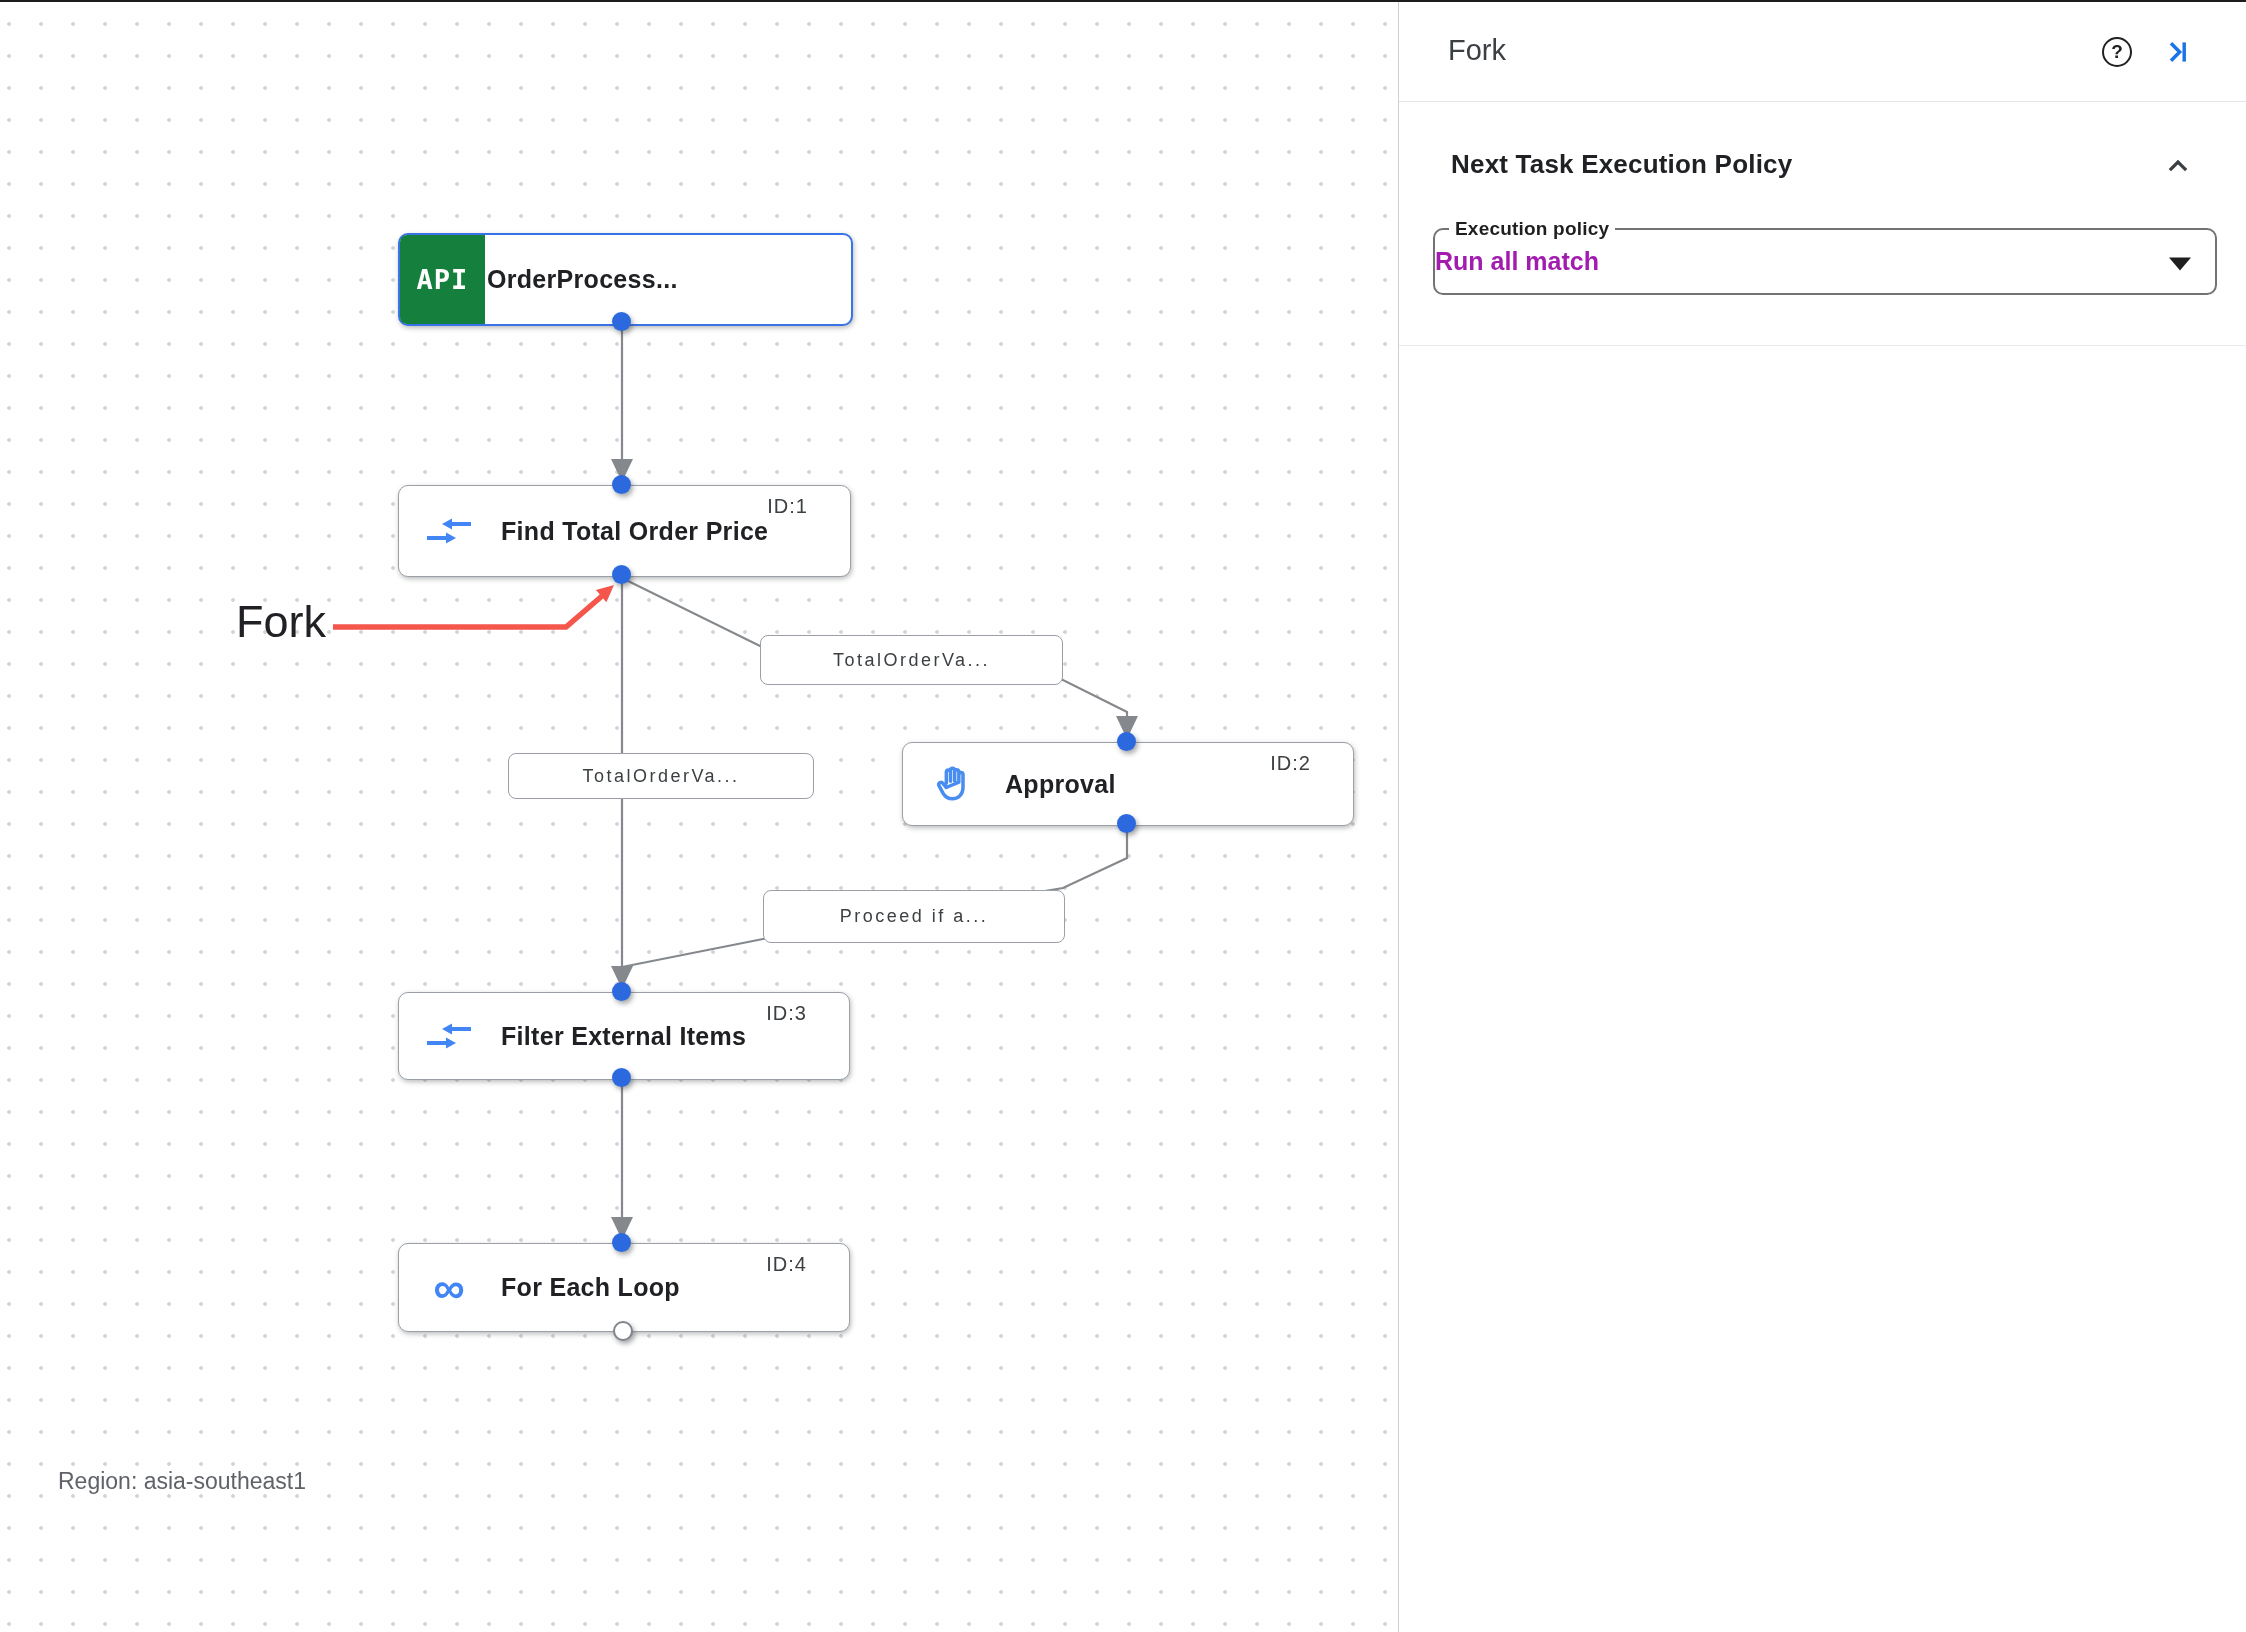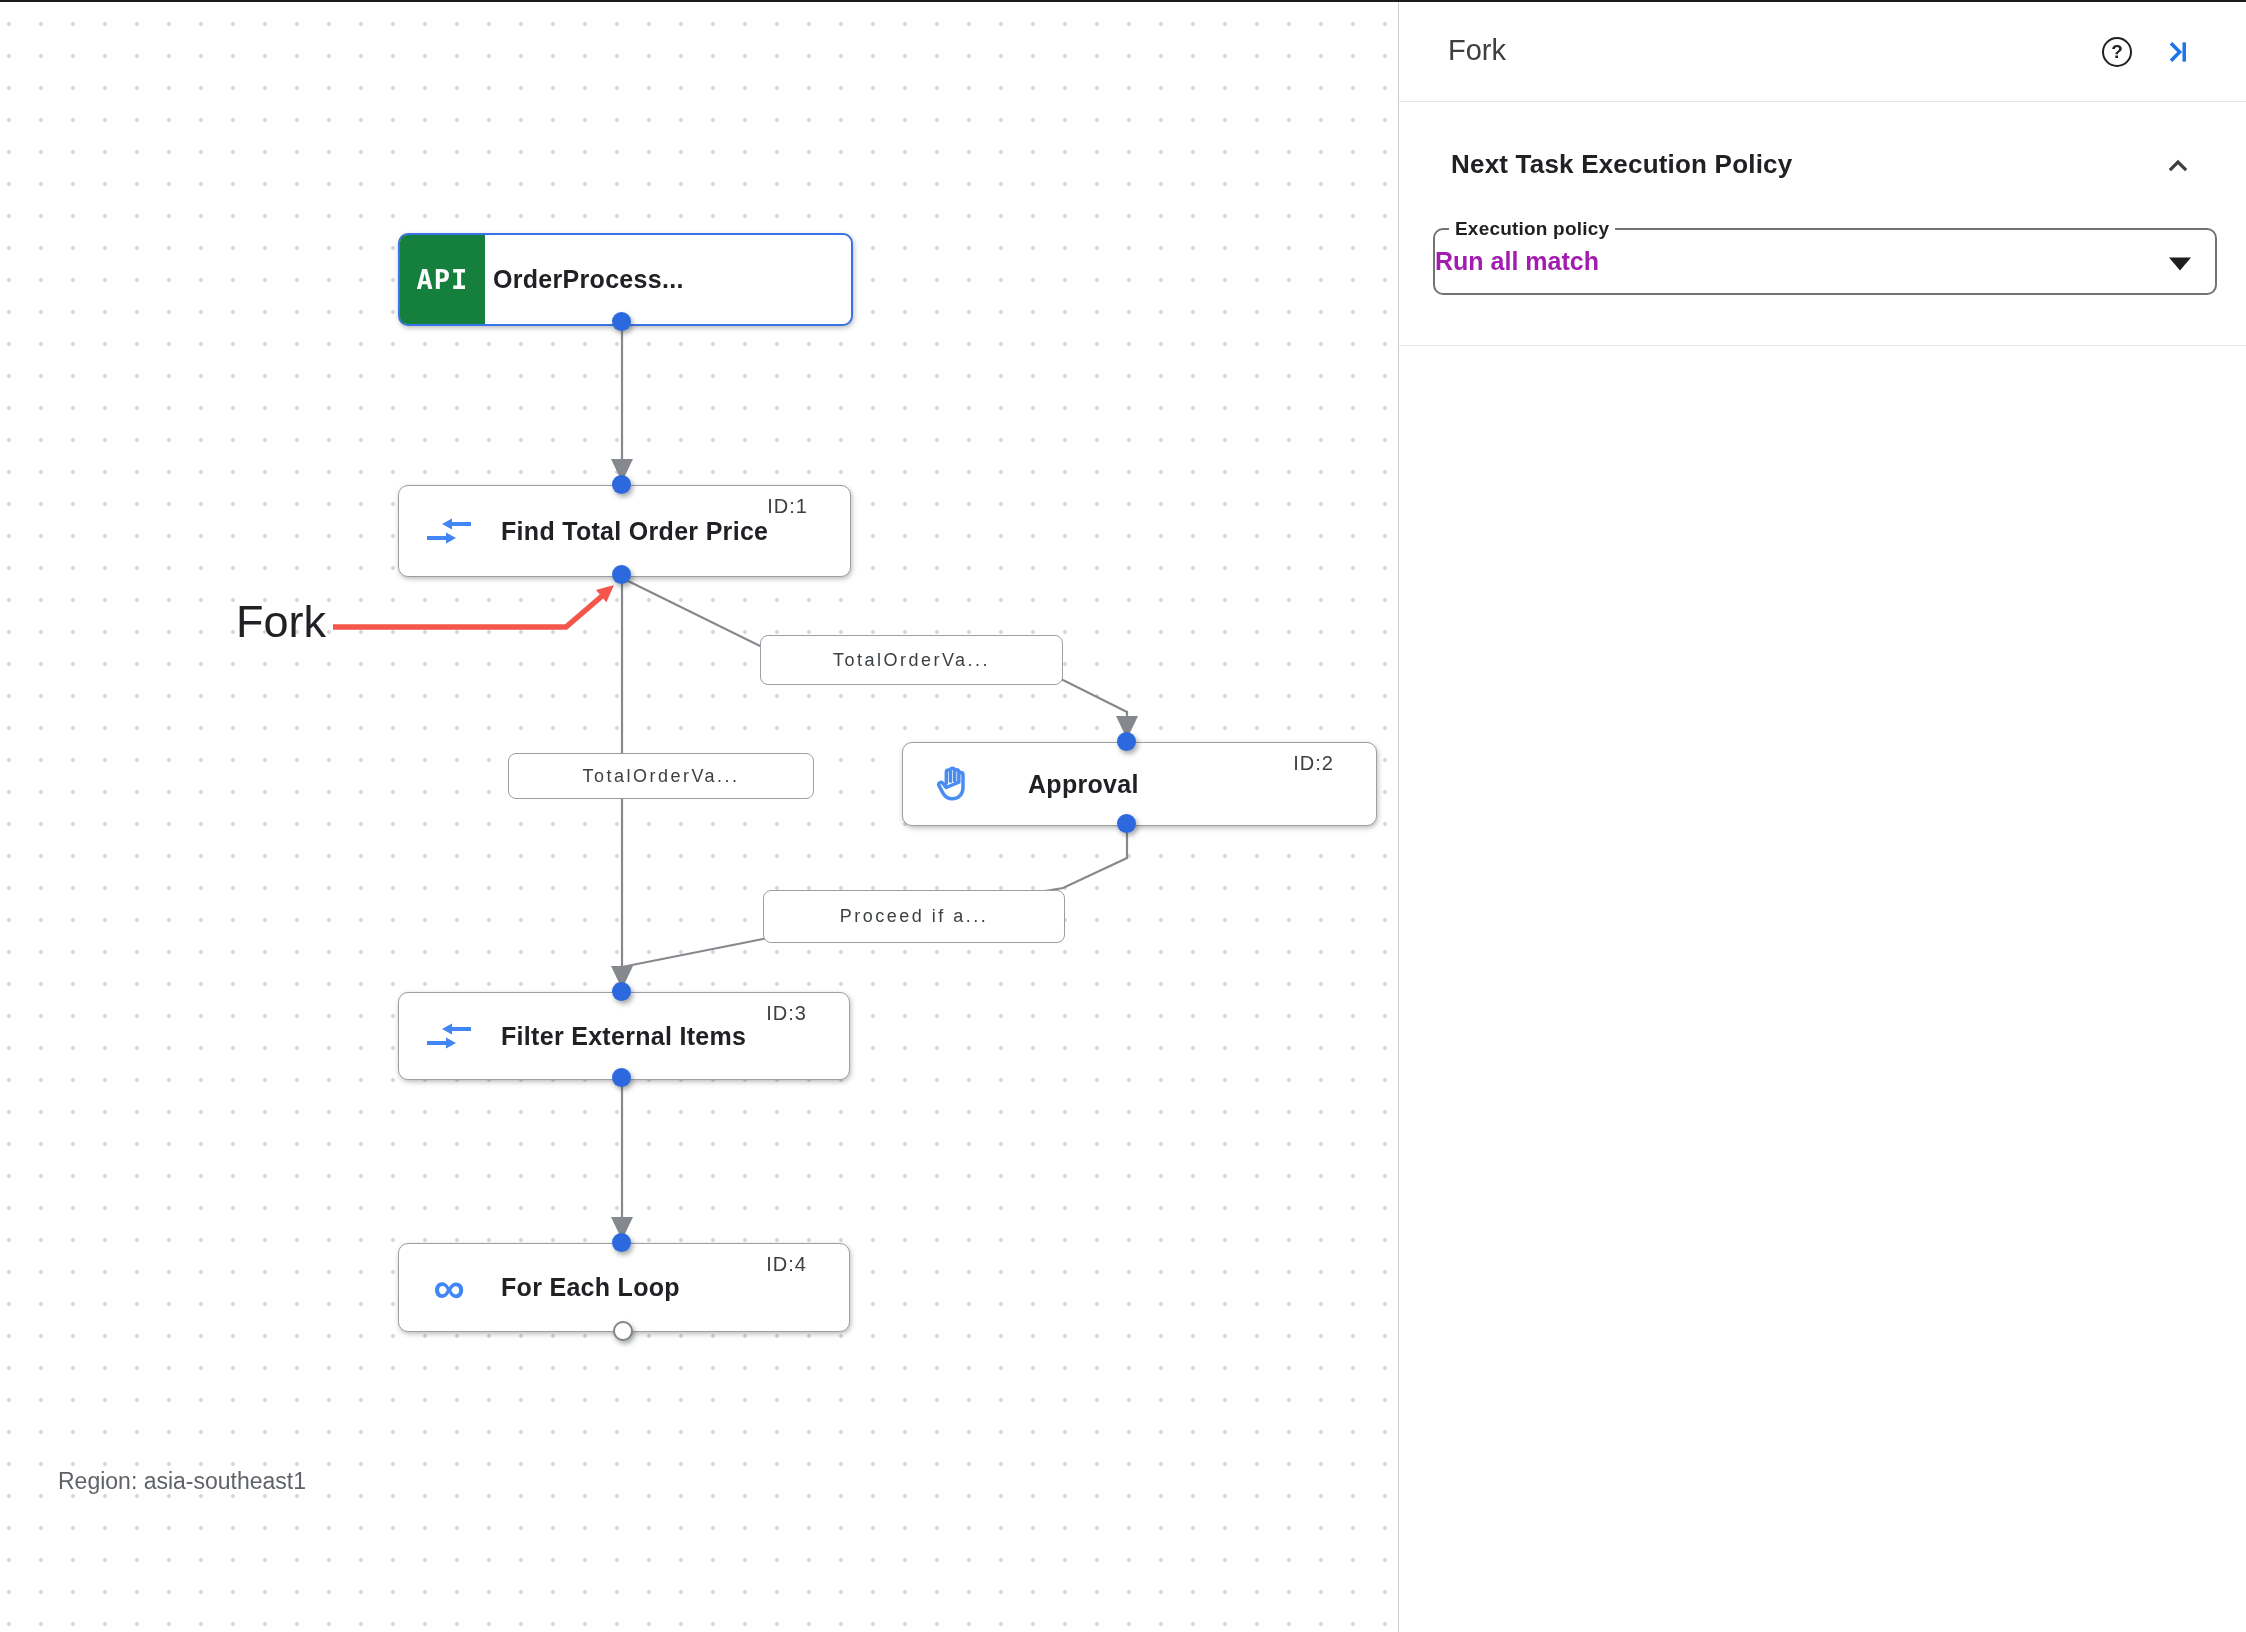--- a/index.html
+++ b/index.html
@@ -17,21 +17,21 @@
   .node{position:absolute;background:#fff;border:1.5px solid #9aa0a6;border-radius:10px;
         box-shadow:1px 2px 5px rgba(60,64,67,.35);display:flex;align-items:center;z-index:5;}
   .node-label{font-size:25px;font-weight:700;color:#202124;letter-spacing:.3px;padding-left:102px;}
   .node-id{position:absolute;top:9px;right:42px;font-size:20px;color:#3c4043;letter-spacing:1px;}
   .node-icon{position:absolute;left:27px;top:50%;transform:translateY(-50%);width:46px;height:40px;
              display:flex;align-items:center;justify-content:center;}
   .node-trigger{border:2px solid #3973e8;}
   .api-block{width:85px;align-self:stretch;background:#15803d;border-radius:7px 0 0 7px;
              display:flex;align-items:center;justify-content:center;flex:none;}
   .api-text{color:#fff;font-family:"DejaVu Sans Mono",monospace;font-weight:700;font-size:27px;letter-spacing:1px;}
-  .node-trigger .node-label{padding-left:8px;}
+  .node-trigger .node-label{padding-left:2px;}
   .infinity{font-size:44px;font-weight:700;color:#4285f4;line-height:40px;}
 
   .edge-label{position:absolute;background:#fff;border:1.5px solid #9aa0a6;border-radius:8px;
               display:flex;align-items:center;justify-content:center;z-index:6;
               font-size:18px;color:#3c4043;letter-spacing:2.5px;}
 
   .dot{position:absolute;width:19px;height:19px;border-radius:50%;background:#2c69df;
        box-shadow:2px 3px 5px rgba(60,64,67,.45);z-index:8;}
   .dot-open{background:#fff;border:2.5px solid #80868b;width:16px;height:16px;}
 
@@ -103,21 +103,21 @@
             </g>
           <g fill="#4285f4">
               <polygon points="16,9 26,3.5 26,14.5"></polygon>
               <polygon points="30,23 20,17.5 20,28.5"></polygon>
             </g>
         </svg>
       </span>
       <span class="node-label">Find Total Order Price</span>
     </div>
 
-    <div class="node" style="left:902px;top:742px;width:450px;height:82px;padding-left:23px;">
+    <div class="node" style="left:902px;top:742px;width:450px;height:82px;">
       <span class="node-id">ID:2</span>
       <span class="node-icon">
         <svg width="40" height="42" viewBox="0 0 24 25">
           <path fill="none" stroke="#4a8df0" stroke-width="2.1" stroke-linecap="round" stroke-linejoin="round" d="M8 12 V5.4 a1.25 1.25 0 0 1 2.5 0 V10.8
                M10.5 10.8 V4.3 a1.25 1.25 0 0 1 2.5 0 V10.8
                M13 10.8 V5.2 a1.25 1.25 0 0 1 2.5 0 V11.4
                M15.5 11.4 V6.9 a1.25 1.25 0 0 1 2.5 0 V14.6
                c0 4-2.6 6.8-6.4 6.8 -2.9 0-4.4-1.3-5.7-3.6
                L3.6 13.5 a1.35 1.35 0 0 1 2.3-1.4 L8 14.6 Z"></path>
         </svg>

